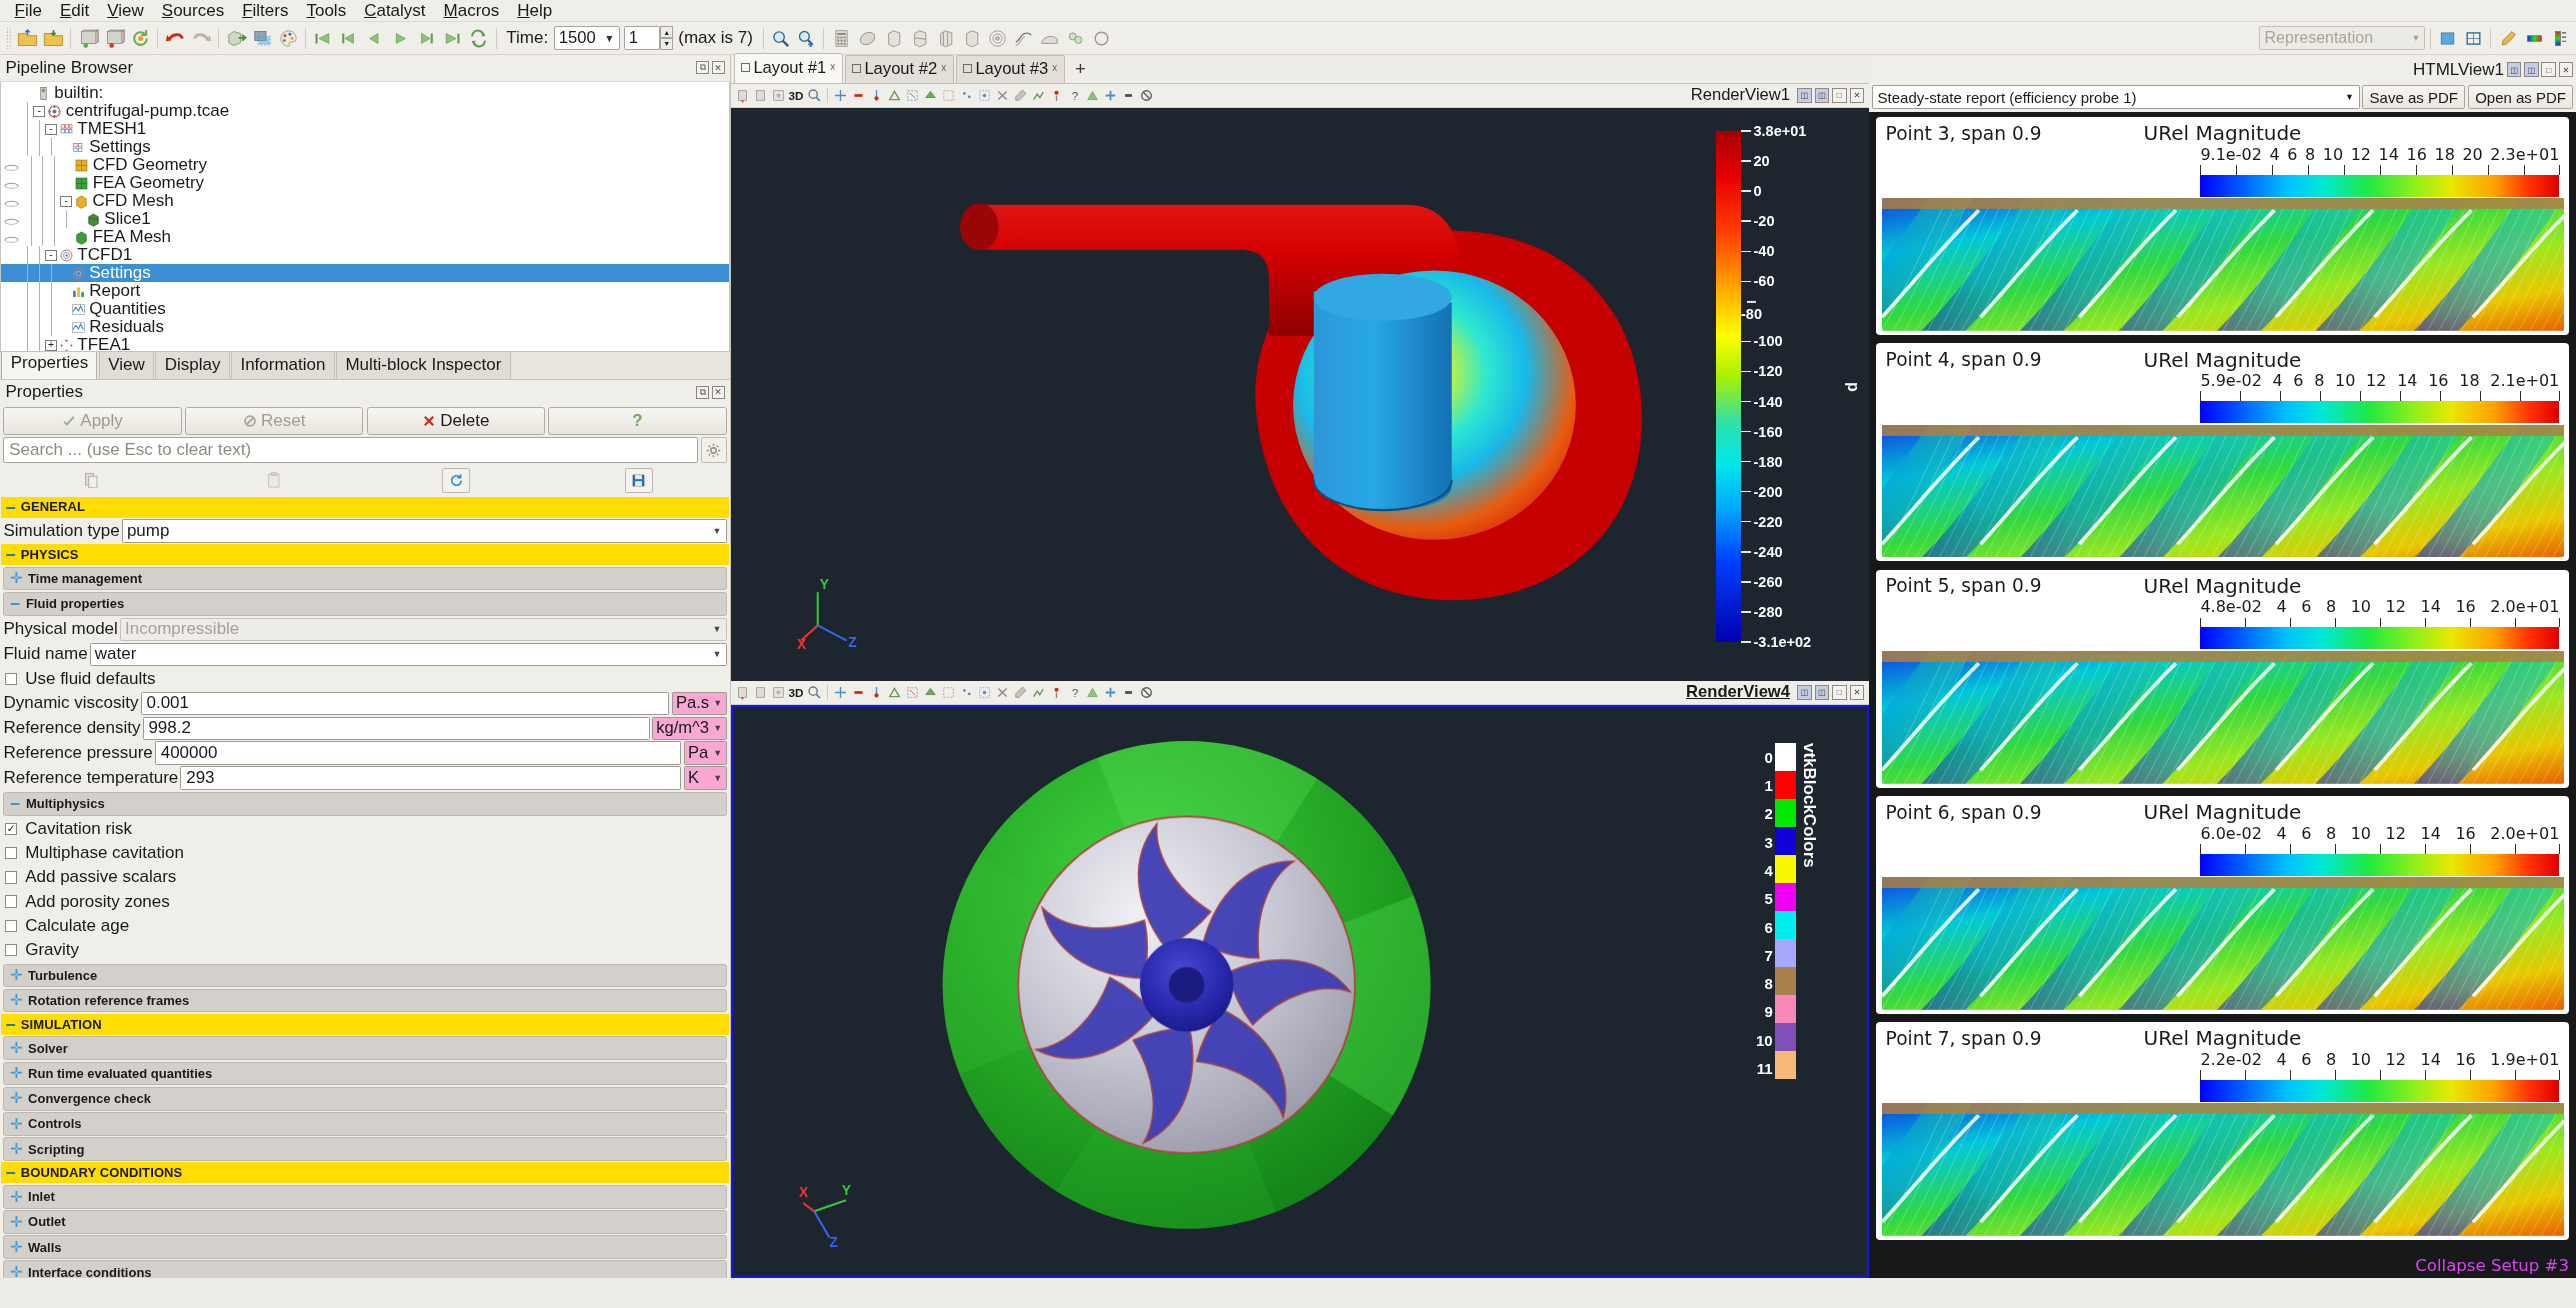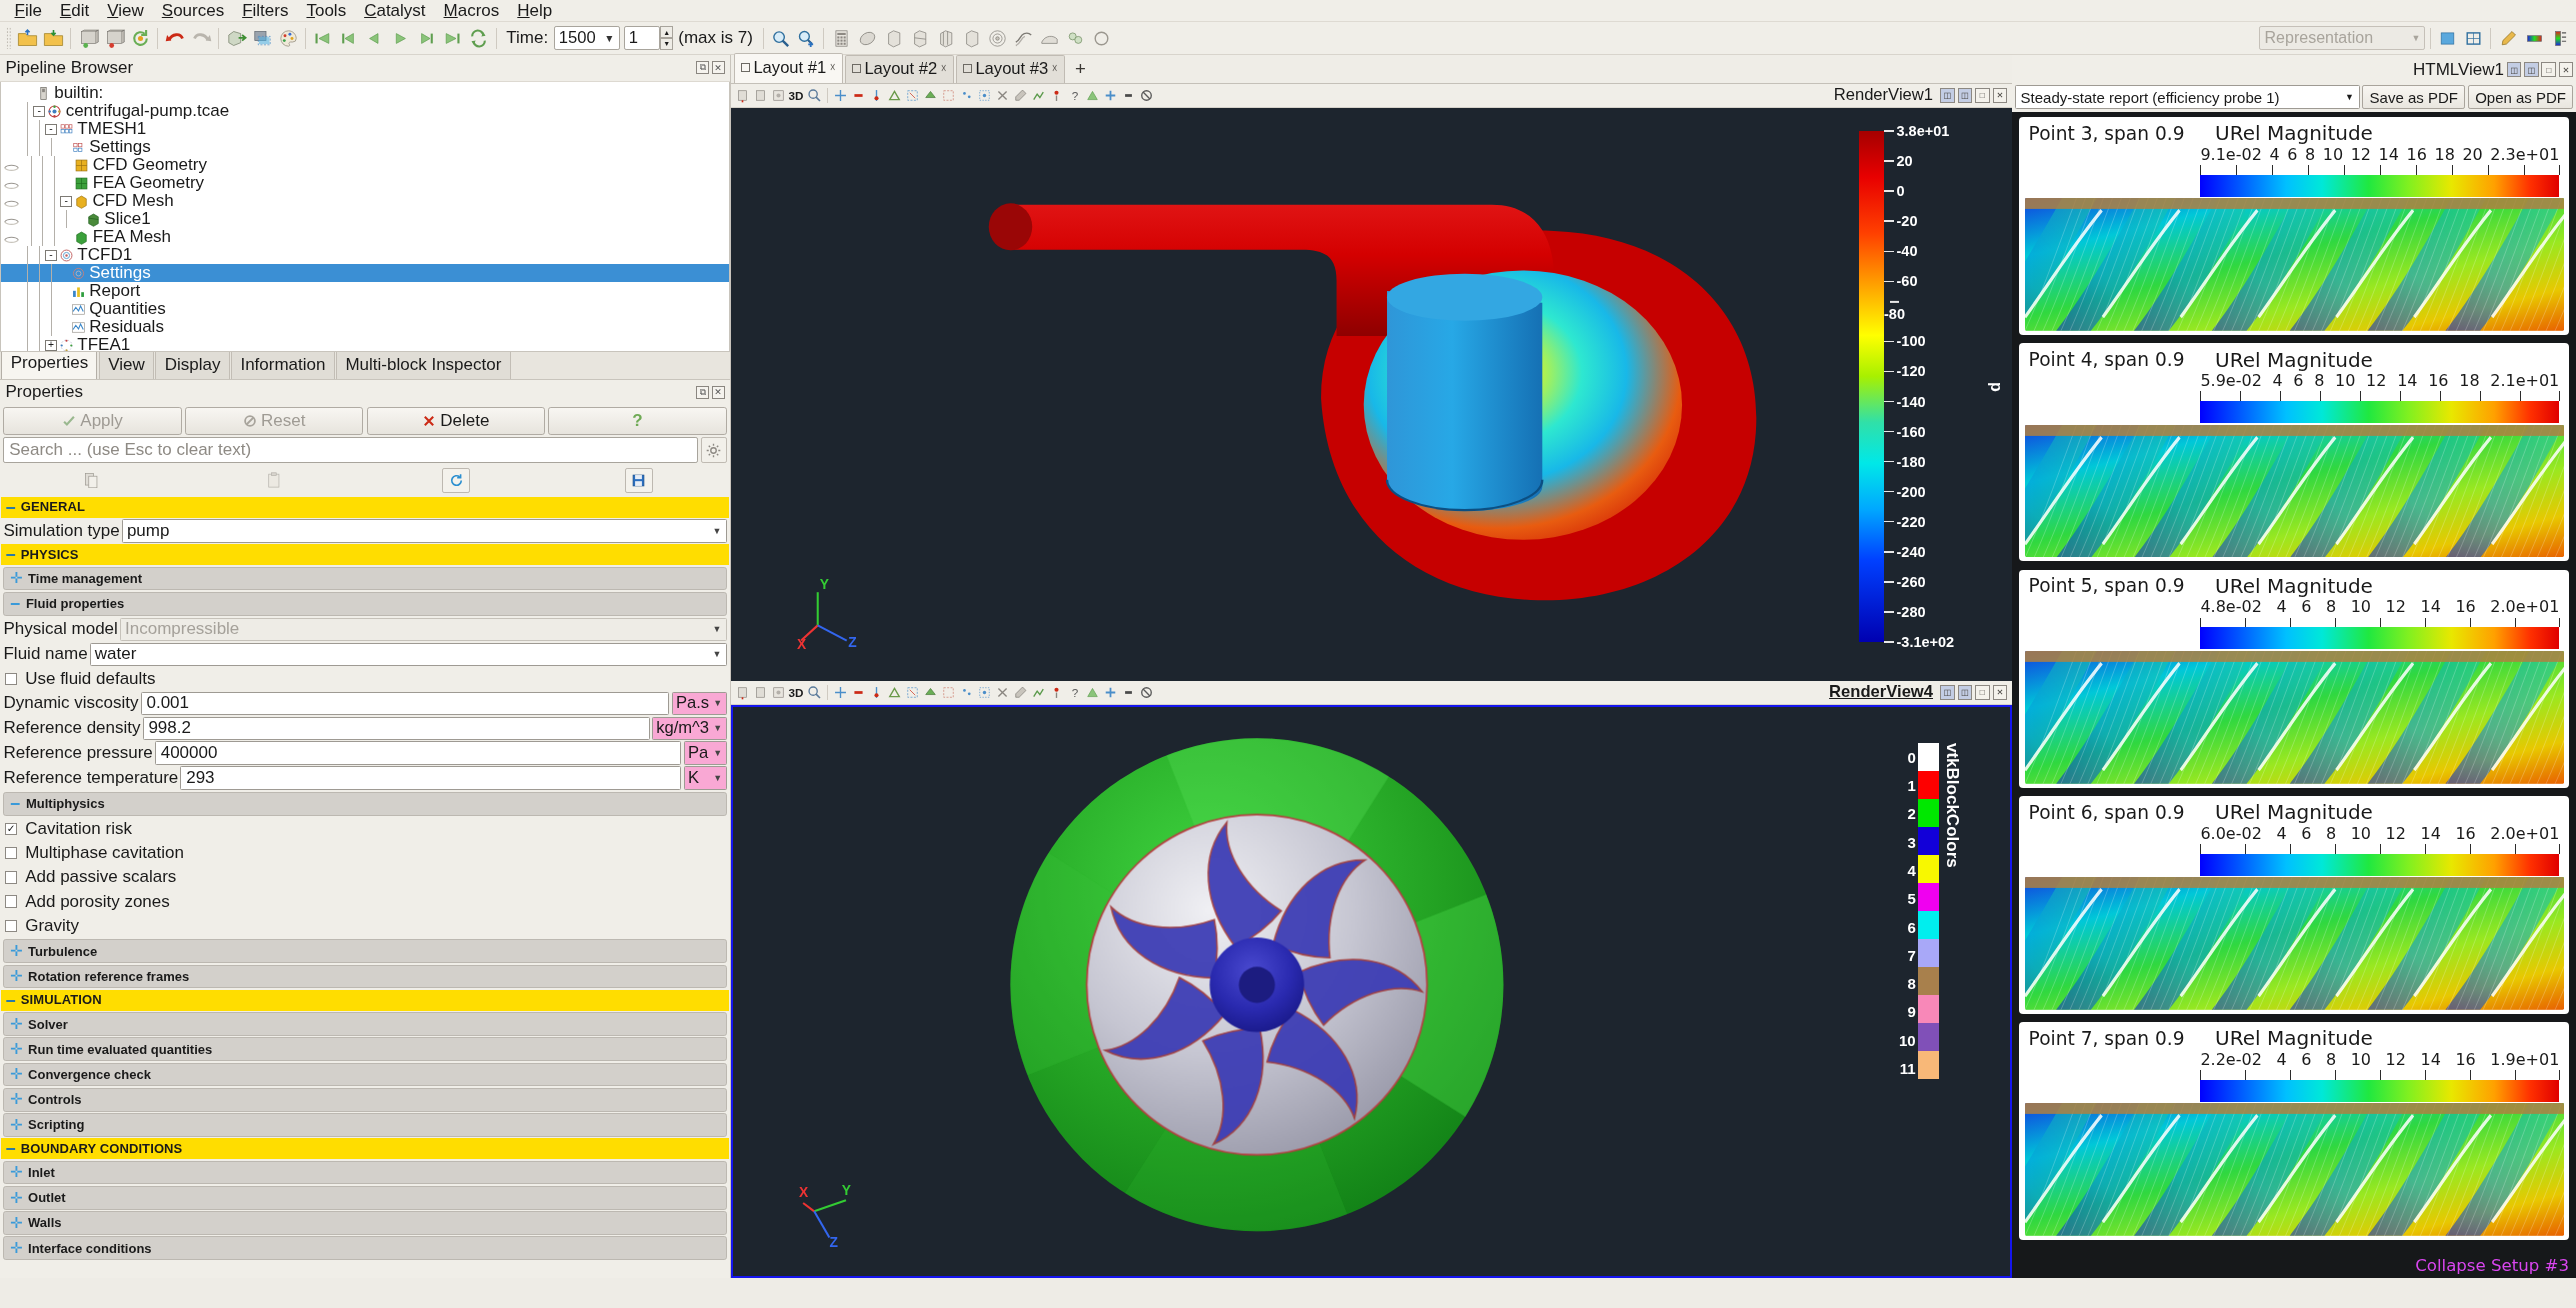--- a/index.html
+++ b/index.html
@@ -157,21 +157,21 @@
             display:flex; align-items:center; padding: 0 4.1px; font-size:17px; }
   .fcombo.disabled { background:#eeece6; color:#a5a19a; border-color:#c6c2ba; }
   .fcombo .ar, .unitsel .ar { margin-left:auto; font-size:9px; padding-left:4.1px; color:#444; }
   .unitsel { height:23.5px; min-width:43px; background:#f9a8d4; border:0.7px solid #9e9a93;
              border-radius:1.4px; display:flex;align-items:center; padding:0 3.4px; font-size:16.6px; }
   .chkrow { display:flex; align-items:center; gap:8px; padding: 2.1px 3.4px; font-size: 17px; }
   .chk { width:12.4px; height:12.4px; border:0.7px solid #8d8983; background:#fff;
          display:flex;align-items:center;justify-content:center;font-size:10.3px;line-height:1; }
 
   
-  #center { width: 1281px; display: flex; flex-direction: column; background: #ffffff; }
+  #center { width: 1138px; display: flex; flex-direction: column; background: #ffffff; }
   #layouttabs { display:flex; align-items:flex-end; height: 29px; padding-left: 2.8px;
                 border-bottom: 0.7px solid #c4c0b8; background:#efedE7; }
   .ltab { font-size: 16.6px; padding: 3.4px 6.2px 4.1px 6.2px; background:#e2dfd8;
           border:0.7px solid #c0bbb3; border-bottom:none; margin-right:2.1px;
           border-radius:2.1px 2.1px 0 0; display:flex; align-items:center; gap:3.4px; }
   .ltab.active { background:#f9f7f3; padding-bottom:5.5px; }
   .ltab .sq { width:9px;height:9px;border:0.7px solid #6d6a64; display:inline-block; }
   .ltab .x { font-size:11px; color:#55524d; }
   .lplus { font-size:18.6px; padding: 0 8.3px 2.8px 8.3px; color:#3a3733; }
 
@@ -935,20 +935,24 @@
             <span class="chk"></span>
             <span>Multiphase cavitation</span>
           </div>
           <div class="chkrow">
             <span class="chk"></span>
             <span>Add passive scalars</span>
           </div>
           <div class="chkrow">
             <span class="chk"></span>
             <span>Add porosity zones</span>
+          </div>
+          <div class="chkrow">
+            <span class="chk"></span>
+            <span>Calculate age</span>
           </div>
           <div class="chkrow">
             <span class="chk"></span>
             <span>Gravity</span>
           </div>
           <div class="sect-grey">
             <span class="pm">✛</span>
             <span>Turbulence</span>
           </div>
           <div class="sect-grey">

